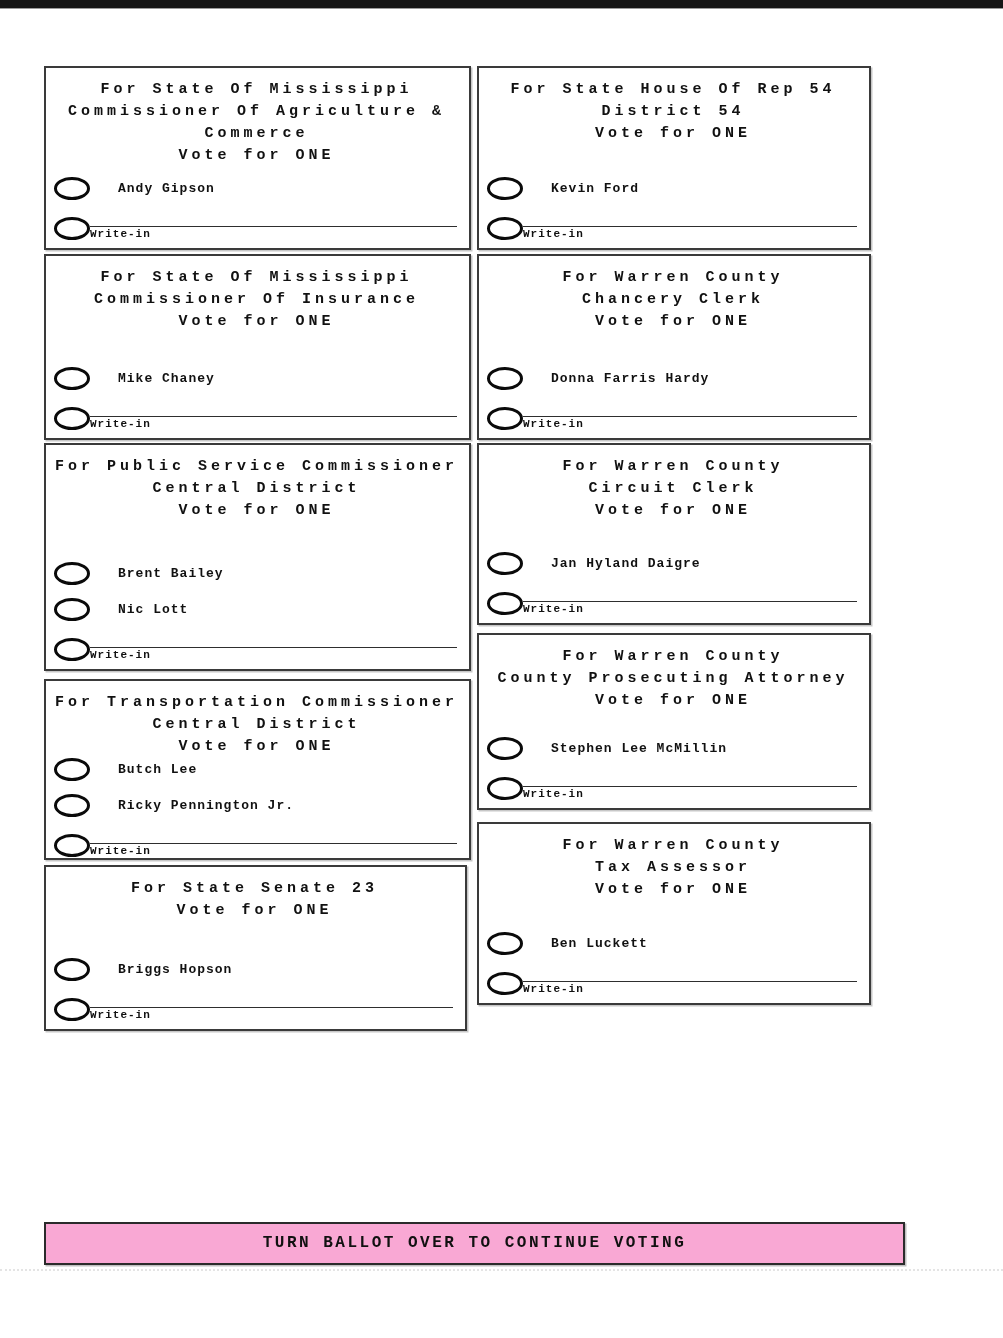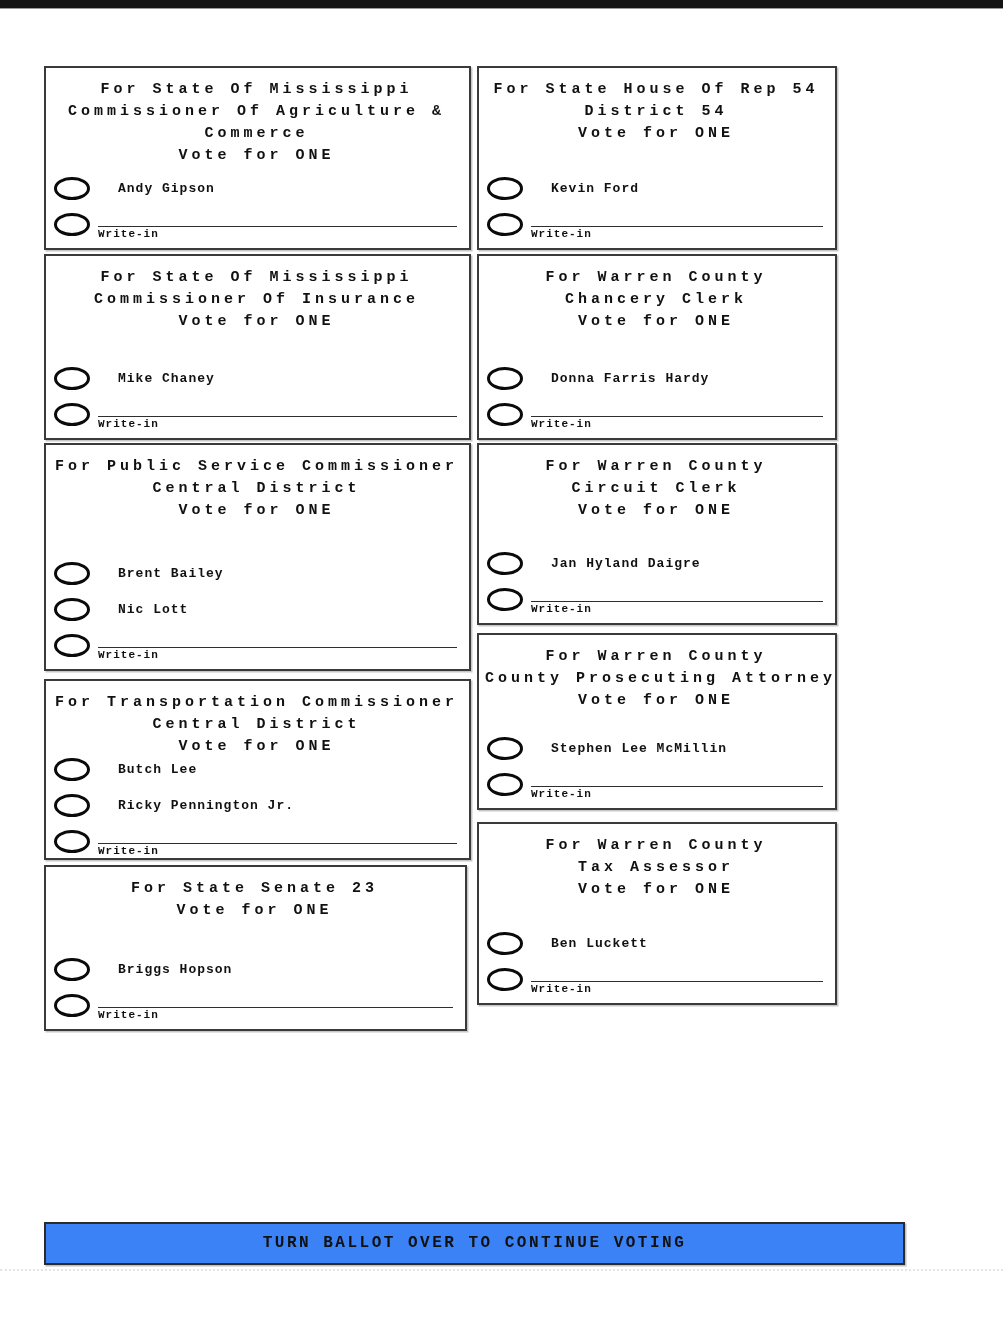--- a/index.html
+++ b/index.html
@@ -4,21 +4,21 @@
 <style>
   html,body{margin:0;padding:0;}
   body{
     width:1003px;height:1338px;position:relative;background:#ffffff;
     font-family:"Liberation Mono","DejaVu Sans Mono",monospace;
     color:#111;overflow:hidden;
   }
   .scan-edge{position:absolute;top:0;left:0;width:1003px;height:8px;background:#141414;border-bottom:1px solid #9a9a9a;}
   .col{position:absolute;top:66px;}
   .col-left{left:44px;width:427px;}
-  .col-right{left:477px;width:360px;}
+  .col-right{left:477px;width:394px;}
   .contest{
     box-sizing:border-box;border:2px solid #3a3a3a;background:#fff;
     box-shadow:1.5px 1.5px 0 rgba(130,130,130,.45);
     display:flex;flex-direction:column;justify-content:space-between;
     padding:11px 8px 6px 6px;
   }
   .col-left .contest:nth-child(1){height:184px;margin-bottom:4px;}
   .col-left .contest:nth-child(2){height:186px;margin-bottom:3px;}
   .col-left .contest:nth-child(3){height:228px;margin-bottom:8px;}
   .col-left .contest:nth-child(4){height:181px;margin-bottom:5px;}
@@ -32,28 +32,28 @@
   .title-line{
     font-size:15px;font-weight:bold;line-height:22px;letter-spacing:4px;white-space:nowrap;
   }
   .cands{padding:0 2px 2px 2px;}
   .cand-row{display:flex;align-items:center;gap:28px;margin:0 0 13px 0;}
   .oval{
     flex:none;width:30px;height:17px;border:3px solid #0a0a0a;border-radius:50%;
     background:#fff;display:inline-block;cursor:pointer;
   }
   .cand-name{font-size:13px;font-weight:bold;letter-spacing:1px;white-space:nowrap;}
-  .writein-row{display:flex;align-items:flex-start;gap:8px;margin-bottom:0;}
+  .writein-row{display:flex;align-items:flex-end;margin-bottom:0;}
   .writein-field{flex:1;margin-right:2px;}
   .writein-line{height:13px;border-bottom:1.5px solid #2e2e2e;}
   .writein-label{font-size:11px;font-weight:bold;letter-spacing:1px;margin-top:1px;}
   .perforation{position:absolute;top:1269px;left:0;width:1003px;border-top:2px dotted #e4e4e4;}
   .banner{
     position:absolute;left:44px;top:1222px;width:861px;height:43px;box-sizing:border-box;
-    background:#3b82f6;border:2px solid #2b2b2b;box-shadow:1.5px 1.5px 0 rgba(130,130,130,.5);
+    background:#f9a8d4;border:2px solid #2b2b2b;box-shadow:1.5px 1.5px 0 rgba(130,130,130,.5);
     text-align:center;font-size:16px;font-weight:bold;letter-spacing:2.5px;line-height:38px;
     white-space:nowrap;
   }
 </style>
 </head>
 <body>
 
 <div class="scan-edge"></div>
 
 <div class="col col-left">

